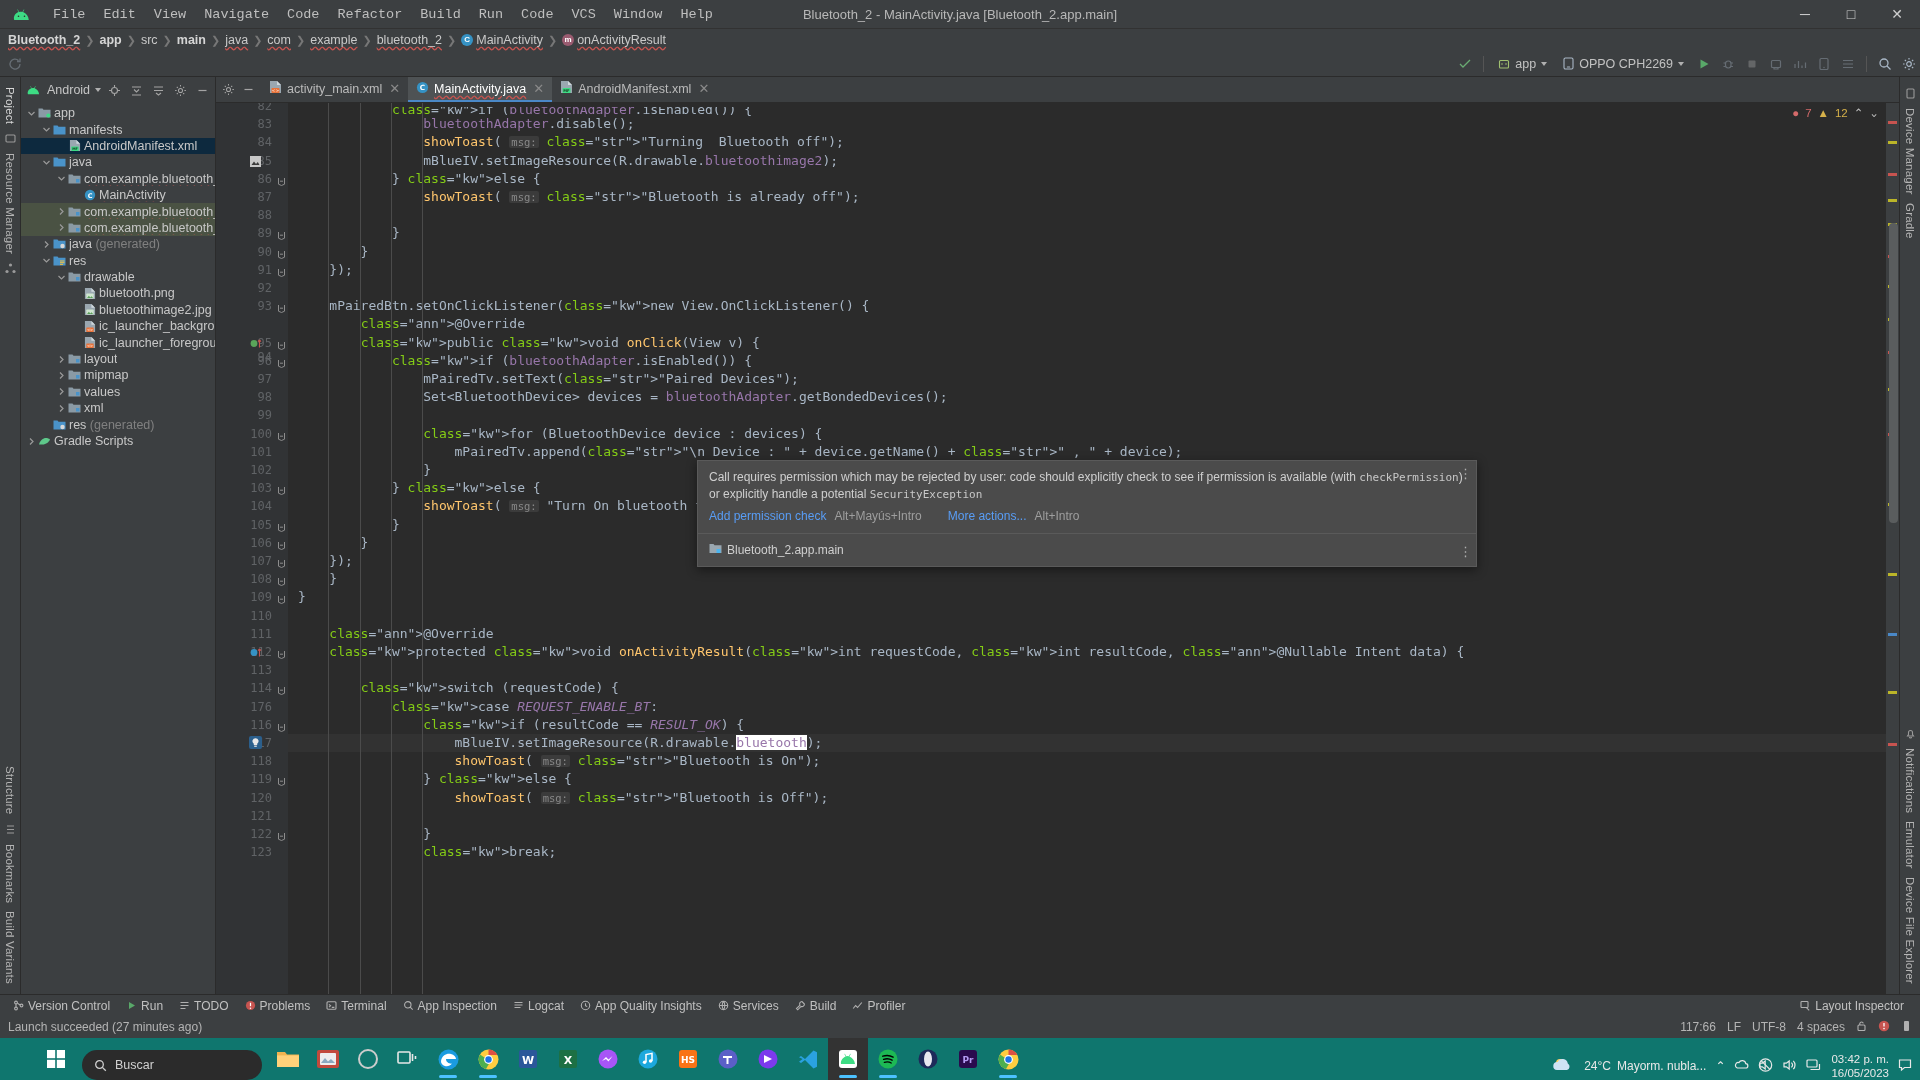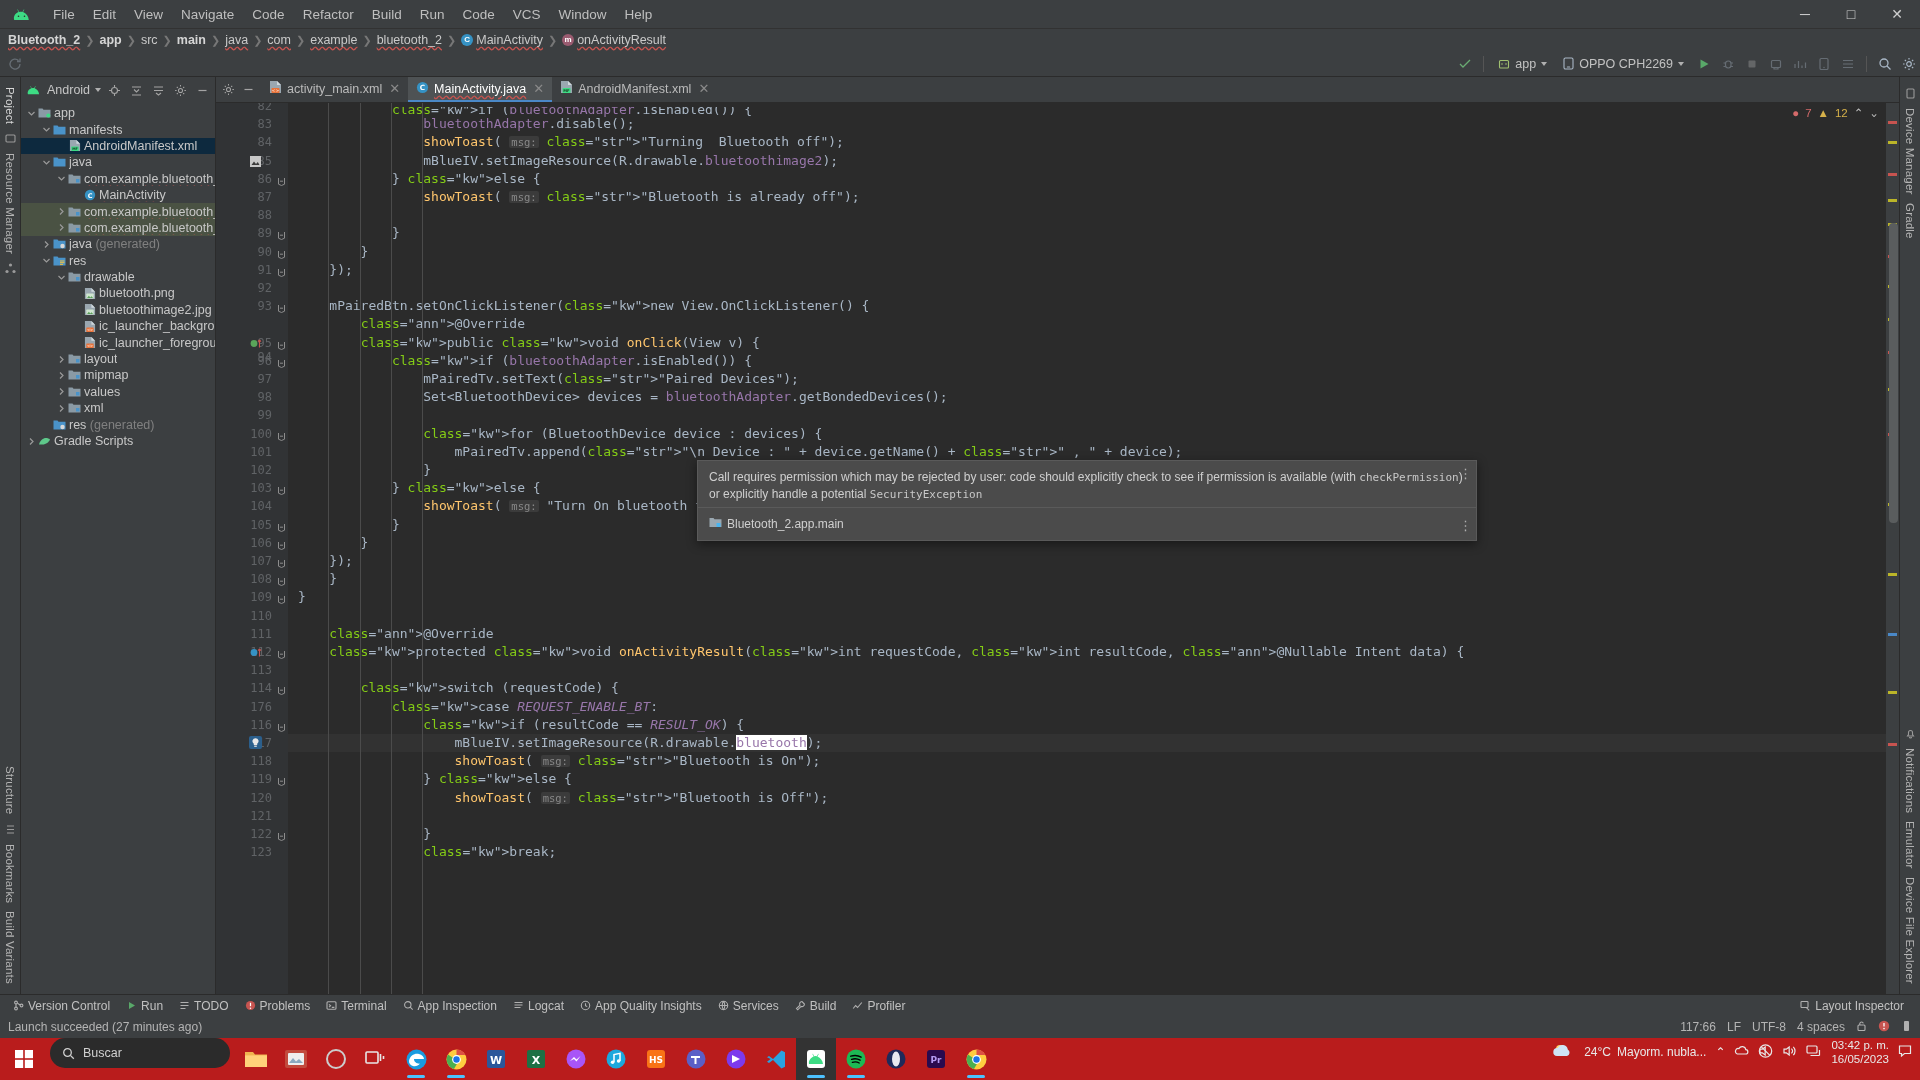--- a/index.html
+++ b/index.html
@@ -8,21 +8,21 @@
     font-family: "Liberation Sans", sans-serif;
     background:#3c3f41; color:#bbbbbb; font-size:13px;
   }
   .app { position:relative; width:1920px; height:1080px; display:flex; flex-direction:column; }
 
   
   .titlebar { height:29px; background:#3c3f41; display:flex; align-items:center;
               border-bottom:1px solid #323232; position:relative; flex:0 0 29px; }
   .andy-logo { width:26px; height:29px; display:flex; align-items:center; justify-content:center; margin-left:8px;}
   .andy-logo svg { display:block; }
-  .menubar { display:flex; align-items:flex-end; gap:0px; margin-left:10px; }
+  .menubar { display:flex; align-items:flex-end; gap:0px; margin-left:10px;font-family:Liberation Mono, monospace; }
   .menubar .mi { padding:4px 9px; font-size:13.5px; color:#bfbfbf; cursor:default; white-space:nowrap;}
   .win-title { position:absolute; left:0; right:0; text-align:center; font-size:13px; color:#b8b8b8; pointer-events:none;}
   .win-ctrl { margin-left:auto; display:flex; height:29px; }
   .win-ctrl div { width:46px; display:flex; align-items:center; justify-content:center; color:#cfcfcf; font-size:14px;}
 
   
   .navbar { height:22px; background:#3c3f41; display:flex; align-items:center;
             padding-left:8px; position:relative; flex:0 0 22px; font-size:12.5px;}
   .crumb { color:#c9c9c9; white-space:nowrap; }
   .crumb.bold { font-weight:bold; color:#d5d5d5;}
@@ -148,22 +148,22 @@
   .tw { display:flex; align-items:center; gap:4px; padding:2px 7px; color:#c0c0c0; border-radius:3px;}
   .tw .tw-ic { display:flex; align-items:center; }
   .tw-right { margin-left:auto; display:flex; align-items:center; gap:5px; padding-right:9px;}
 
   
   .status { height:22px; background:#3c3f41; display:flex; align-items:center;
             padding-left:8px; font-size:12px; color:#b4b4b4; flex:0 0 22px;}
   .status-right { margin-left:auto; display:flex; align-items:center; gap:11px; padding-right:8px;}
 
   
-  .taskbar { height:42px; background:#b91c1c; display:flex; align-items:flex-start; flex:0 0 42px;
-             color:#ffffff; font-size:12px;}
+  .taskbar { height:42px; background:#0f766e; display:flex; align-items:flex-end; flex:0 0 42px;
+             color:#ffffff; font-size:12px;padding-left:32px;}
   .tb-start { width:48px; height:42px; display:flex; align-items:center; justify-content:center;}
   .tb-search { width:180px; height:30px; background:#2b2b2b; border-radius:15px; display:flex;
                align-items:center; gap:8px; padding:0 12px; color:#d0d0d0; font-size:12.5px; margin-left:2px;}
   .tb-icons { display:flex; align-items:center; gap:0px; margin-left:6px;}
   .tbi { width:40px; height:42px; display:flex; align-items:center; justify-content:center; position:relative;}
   .tbi.run::after { content:""; position:absolute; bottom:2px; left:11px; width:18px; height:3px;
                     background:#4cc2ff; border-radius:2px;}
   .tbi.active { background:#333333; }
   .tray { margin-left:auto; display:flex; align-items:center; gap:9px; padding-right:8px; color:#e8e8e8;}
   .tray .wx { display:flex; align-items:center; gap:6px; font-size:12px;}
@@ -191,20 +191,21 @@
       <div class="mi">Navigate</div>
       <div class="mi">Code</div>
       <div class="mi">Refactor</div>
       <div class="mi">Build</div>
       <div class="mi">Run</div>
       <div class="mi">Code</div>
       <div class="mi">VCS</div>
       <div class="mi">Window</div>
       <div class="mi">Help</div>
     </div>
+    <div class="win-title">Bluetooth_2 - MainActivity.java [Bluetooth_2.app.main]</div>
     <div class="win-ctrl">
       <div>─</div>
       <div>□</div>
       <div class="close">✕</div>
     </div>
   </div>
 
   <div class="navbar">
     <span class="crumb bold squiggle">Bluetooth_2</span>
     <span class="sep">❯</span>
@@ -875,20 +876,27 @@
           <div class="mk" style="top:588px;background:#bbb529;"></div>
           <div class="mk" style="top:640px;background:#c75450;"></div>
           <div class="vscroll" style="top:120px;height:300px;"></div>
         </div>
 
         <div class="tooltip" style="left:481px; top:357px; width:780px;">
           <div class="tt-body">
             <span>Call requires permission which may be rejected by user: code should explicitly check to see if permission is available (with </span><code>checkPermission</code><span>) or explicitly handle a potential </span><code>SecurityException</code>
             <span class="tt-dots" style="top:8px;">⋮</span>
           </div>
+          <div class="tt-actions">
+            <span class="tt-link">Add permission check</span>
+            <span class="tt-key">Alt+Mayús+Intro</span>
+            <span class="tt-sep"></span>
+            <span class="tt-link">More actions...</span>
+            <span class="tt-key">Alt+Intro</span>
+          </div>
           <div class="tt-foot">
             <div class="tt-mod">
               <span>
                 <svg width="13" height="12" viewBox="0 0 13 12">
                     <path d="M.5 2h4l1 1.3h7V11h-12z" fill="#9aa7b0"></path>
                     <rect x="7.5" y="7" width="4" height="4" fill="#4ab5f0"></rect>
                   </svg>
               </span>
               <span>Bluetooth_2.app.main</span>
               <span class="tt-dots" style="bottom:9px;">⋮</span>

